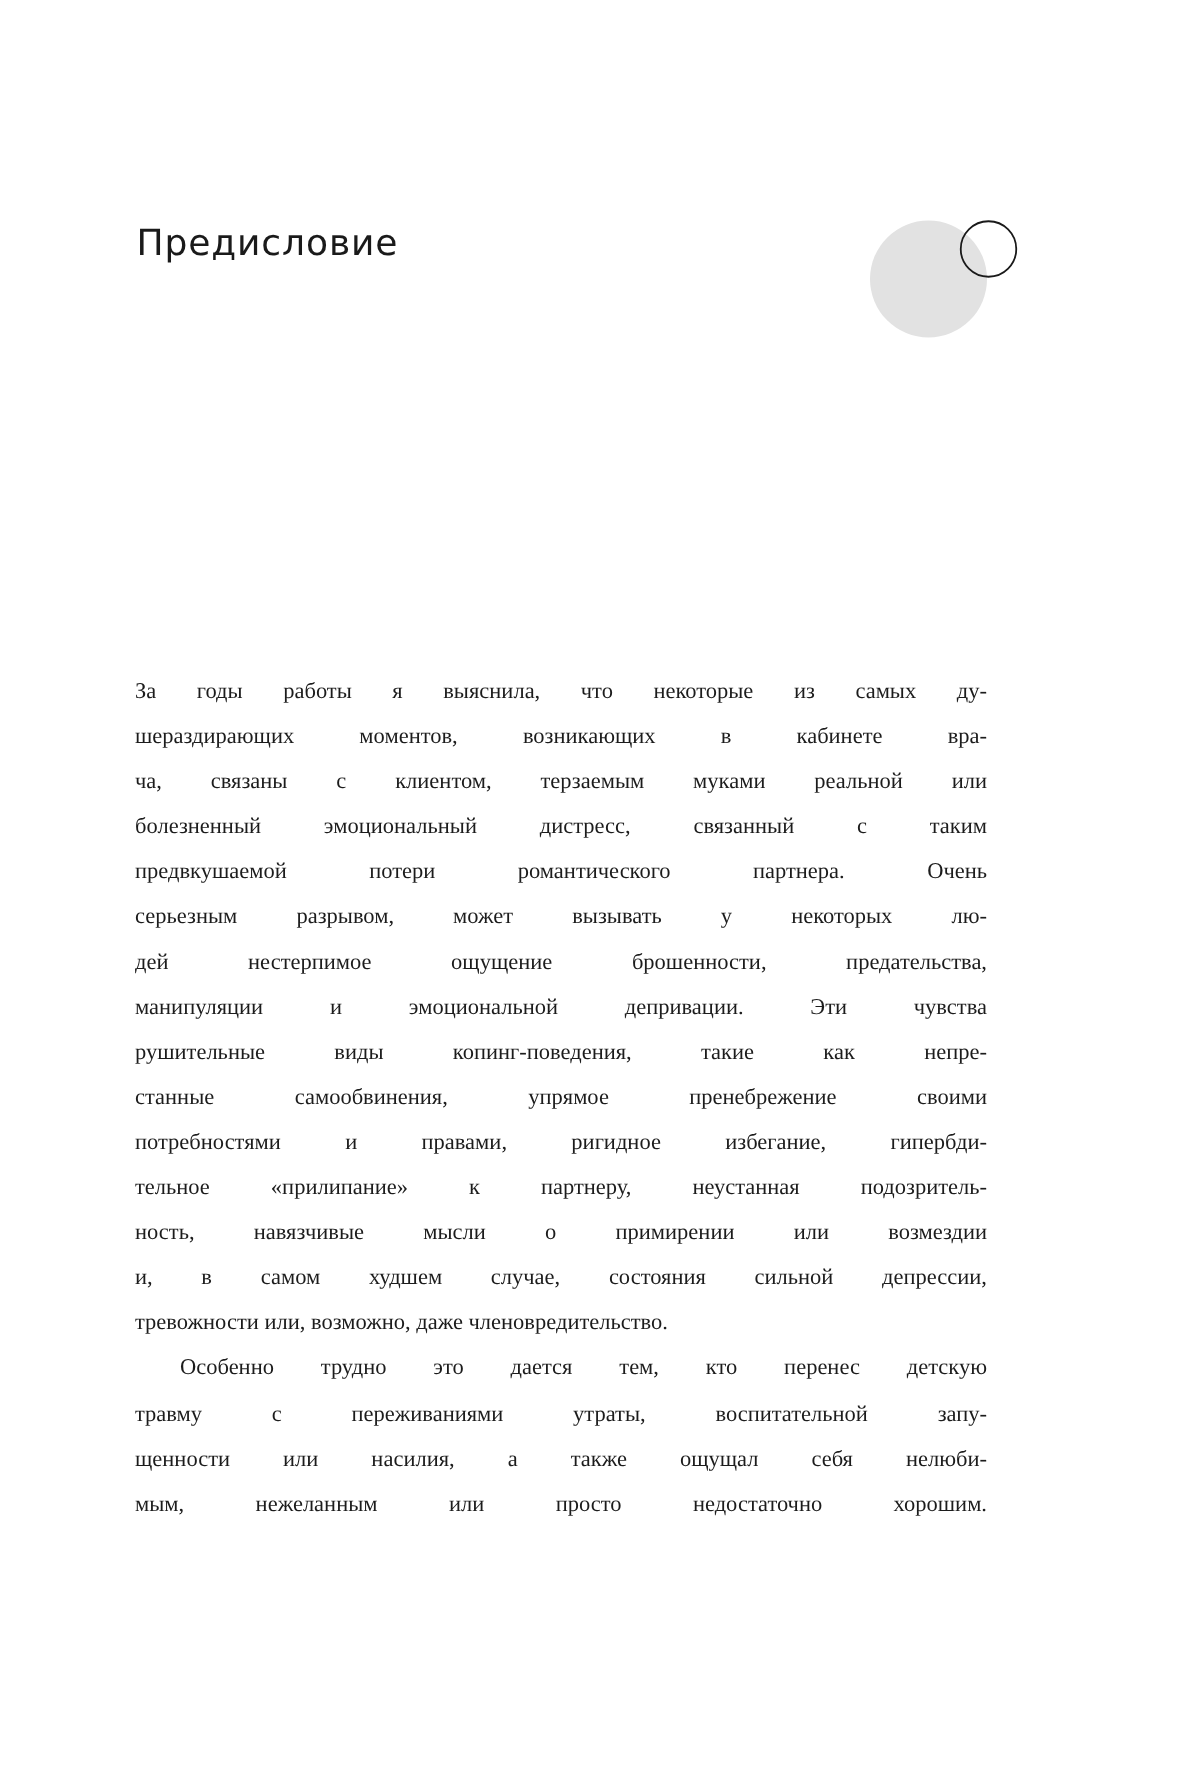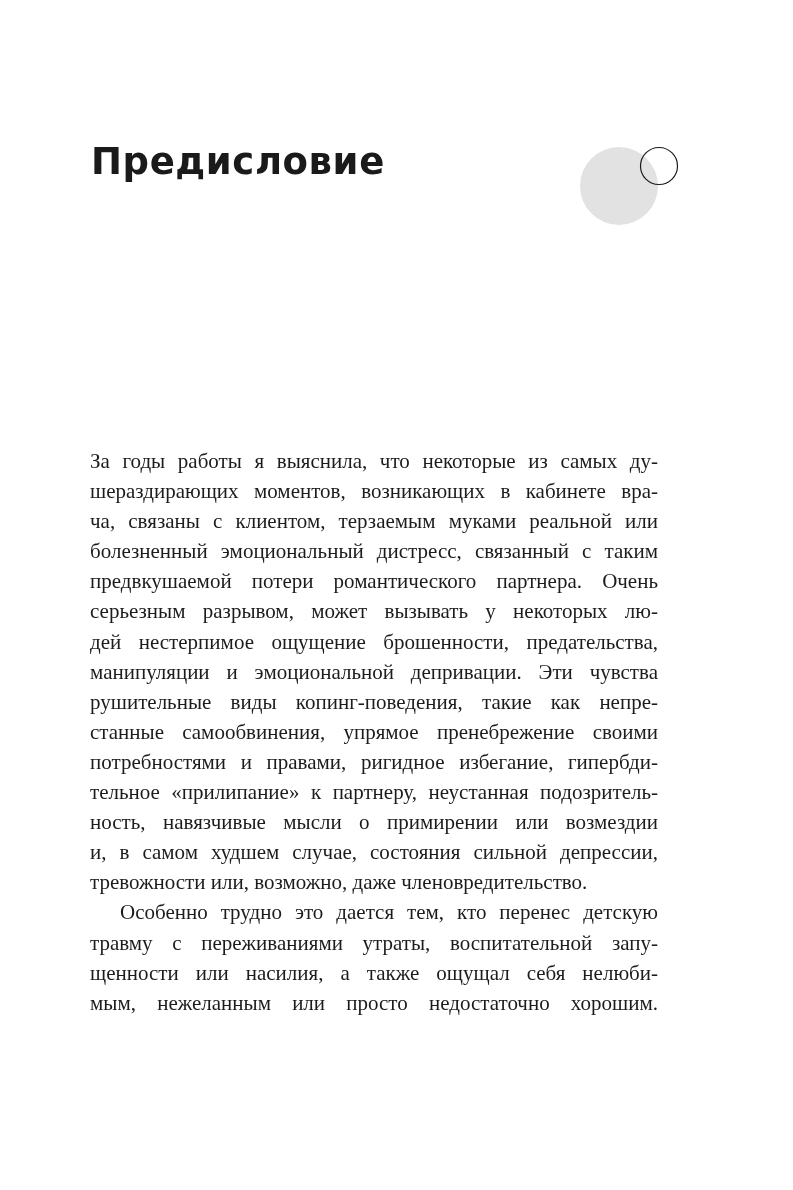--- a/index.html
+++ b/index.html
@@ -19,41 +19,41 @@
       width: 793px;
       height: 1190px;
       background: #ffffff;
     }
     .title {
       position: absolute;
       left: 91px;
       top: 144px;
       margin: 0;
       font-family: "DejaVu Sans", sans-serif;
-      font-weight: 700;
-      font-size: 37px;
+      font-weight: 400;
+      font-size: 24px;
       line-height: 36px;
       letter-spacing: 0.6px;
       color: #1a1a1a;
       white-space: nowrap;
     }
     .deco {
       position: absolute;
       left: 575px;
       top: 140px;
       width: 110px;
       height: 95px;
     }
     .body-text {
       position: absolute;
       left: 90px;
       top: 446px;
       width: 568px;
       font-family: "Liberation Serif", serif;
-      font-size: 21px;
+      font-size: 15px;
       line-height: 30.1px;
       color: #1c1c1c;
     }
     .body-text .line {
       display: block;
       text-align: justify;
       text-align-last: justify;
       white-space: nowrap;
       height: 30.1px;
     }

